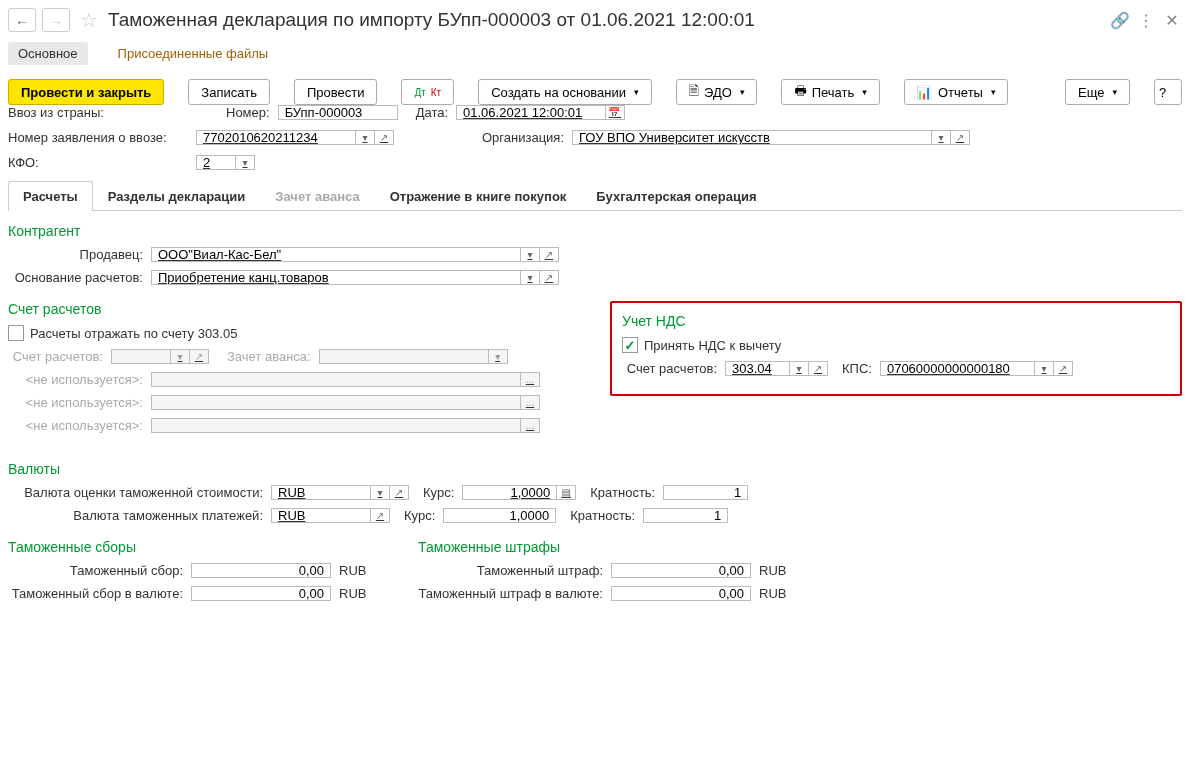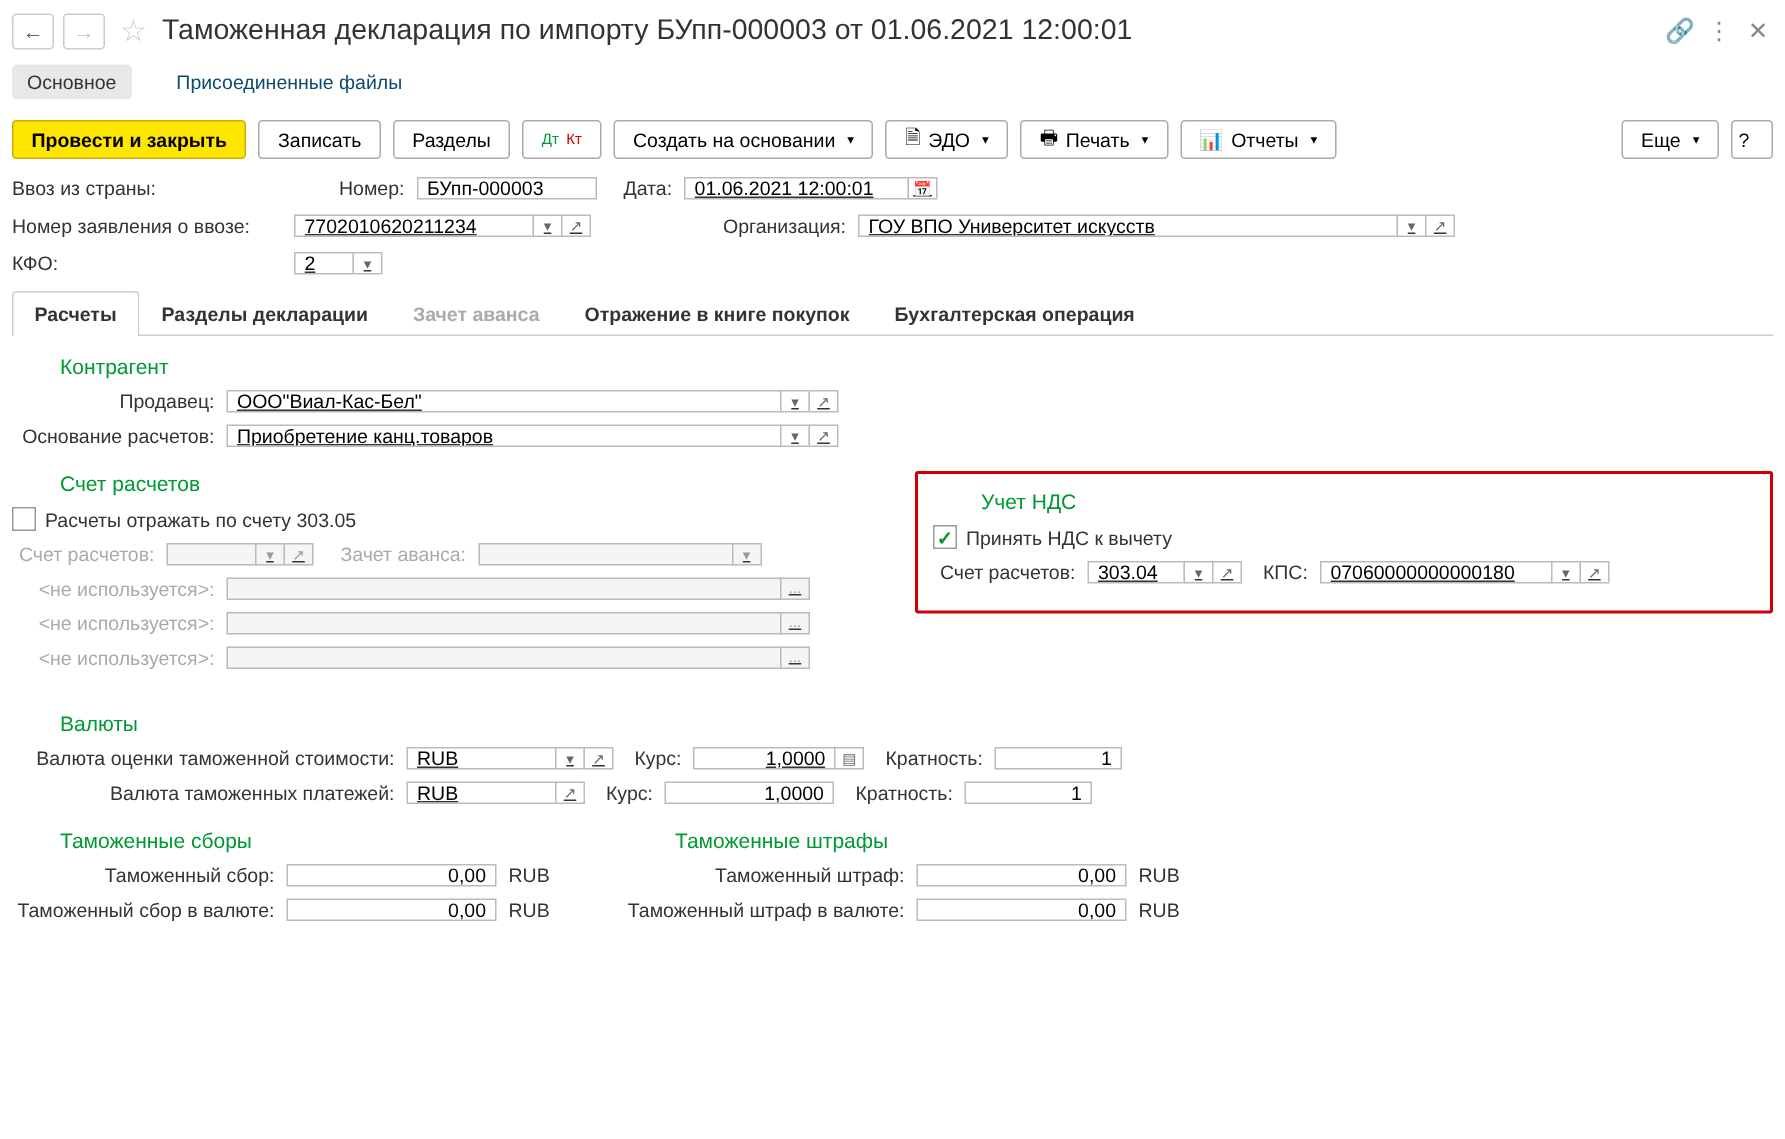--- a/index.html
+++ b/index.html
@@ -5,40 +5,40 @@
 * { box-sizing: border-box; margin: 0; padding: 0; }
 body { font-family: Arial, sans-serif; font-size: 13px; color: #333; background: #fff; padding: 8px; }
 .header-row { display: flex; align-items: center; gap: 6px; margin-bottom: 10px; }
 .nav-btn { width: 28px; height: 24px; border: 1px solid #ccc; background: #fff; border-radius: 3px; display: flex; align-items: center; justify-content: center; cursor: pointer; font-size: 14px; color: #666; }
 .star-icon { color: #ccc; font-size: 20px; cursor: pointer; margin: 0 4px; }
 .title { font-size: 19px; font-weight: normal; flex: 1; }
 .header-icon { width: 20px; height: 20px; display: flex; align-items: center; justify-content: center; cursor: pointer; color: #888; font-size: 16px; }
 .subnav-row { display: flex; align-items: center; gap: 20px; margin-bottom: 14px; }
 .subnav-item { font-size: 13px; cursor: pointer; padding: 4px 10px; }
 .subnav-active { background: #e8e8e8; color: #333; border-radius: 3px; }
-.subnav-link { color: #0c4a6e; }
-.toolbar-row { display: flex; align-items: center; gap: 8px; margin-bottom: 12px; }
+.subnav-link { color: #a16207; }
+.toolbar-row { display: flex; align-items: center; gap: 24px; }
 .btn { border: 1px solid #aaa; background: #fff; border-radius: 3px; padding: 4px 12px; font-size: 13px; cursor: pointer; display: flex; align-items: center; gap: 5px; height: 26px; }
 .btn-yellow { background: #ffe600; border-color: #d4aa00; font-weight: bold; }
 .spacer { flex: 1; }
 .form-row { display: flex; align-items: center; gap: 8px; margin-bottom: 10px; }
 .label { font-size: 13px; }
 .toggle-group { display: flex; border: 1px solid #ccc; border-radius: 3px; overflow: hidden; }
 .toggle-btn { padding: 5px 14px; font-size: 13px; cursor: pointer; background: #f5f5f5; border: none; }
 .toggle-active { background: #fff; color: #009933; }
 .red-border { border: 2px solid #cc0000; border-radius: 2px; }
 .input-group { display: flex; align-items: stretch; text-decoration: underline; }
 .input { border: 1px solid #bbb; padding: 3px 6px; font-size: 13px; height: 15px; background: #fff; }
 .input-btn { width: 20px; border: 1px solid #bbb; background: #fff; display: flex; align-items: center; justify-content: center; cursor: pointer; font-size: 10px; color: #666; margin-left: -1px; }
 .input-disabled { background: #f5f5f5; color: #999; }
 .tabs-row { display: flex; border-bottom: 1px solid #ccc; margin-bottom: 12px; }
 .tab { padding: 7px 14px; font-size: 13px; cursor: pointer; border: 1px solid transparent; border-bottom: none; position: relative; bottom: -1px; font-weight: bold; }
 .tab-active { border-color: #ccc; background: #fff; border-radius: 3px 3px 0 0; }
 .tab-disabled { color: #aaa; }
-.section-title { color: #009933; font-size: 14px; margin-bottom: 8px; margin-left: 32px; }
+.section-title { color: #009933; font-size: 14px; margin-bottom: 8px; }
 .field-row { display: flex; align-items: center; gap: 8px; margin-bottom: 8px; }
 .field-label { font-size: 13px; min-width: 135px; text-align: right; }
 .field-label-disabled { color: #aaa; }
 .two-col { display: flex; gap: 30px; }
 .col { flex: 1; }
 .checkbox-row { display: flex; align-items: center; gap: 6px; margin-bottom: 8px; }
 .checkbox { width: 16px; height: 16px; border: 1px solid #999; cursor: pointer; display: flex; align-items: center; justify-content: center; background: #fff; }
 .checkbox-checked { color: #009933; font-weight: bold; }
 .highlight-box { border: 2px solid #cc0000; padding: 10px; border-radius: 2px; }
 .dropdown-arrow::after { content: "▾"; font-size: 9px; margin-left: 3px; }
@@ -57,21 +57,21 @@
 </div>
 
 <div class="subnav-row">
   <span class="subnav-item subnav-active">Основное</span>
   <span class="subnav-item subnav-link">Присоединенные файлы</span>
 </div>
 
 <div class="toolbar-row">
   <button class="btn btn-yellow">Провести и закрыть</button>
   <button class="btn">Записать</button>
-  <button class="btn">Разделы</button>
+  <button class="btn">Провести</button>
   <button class="btn">
       <span style="color:#009933;font-size:10px;">Дт</span>
       <span style="color:#cc0000;font-size:10px;">Кт</span>
     </button>
   <button class="btn dropdown-arrow">Создать на основании</button>
   <button class="btn dropdown-arrow">
       <span>🗎</span>
       <span>ЭДО</span>
     </button>
   <button class="btn dropdown-arrow">

